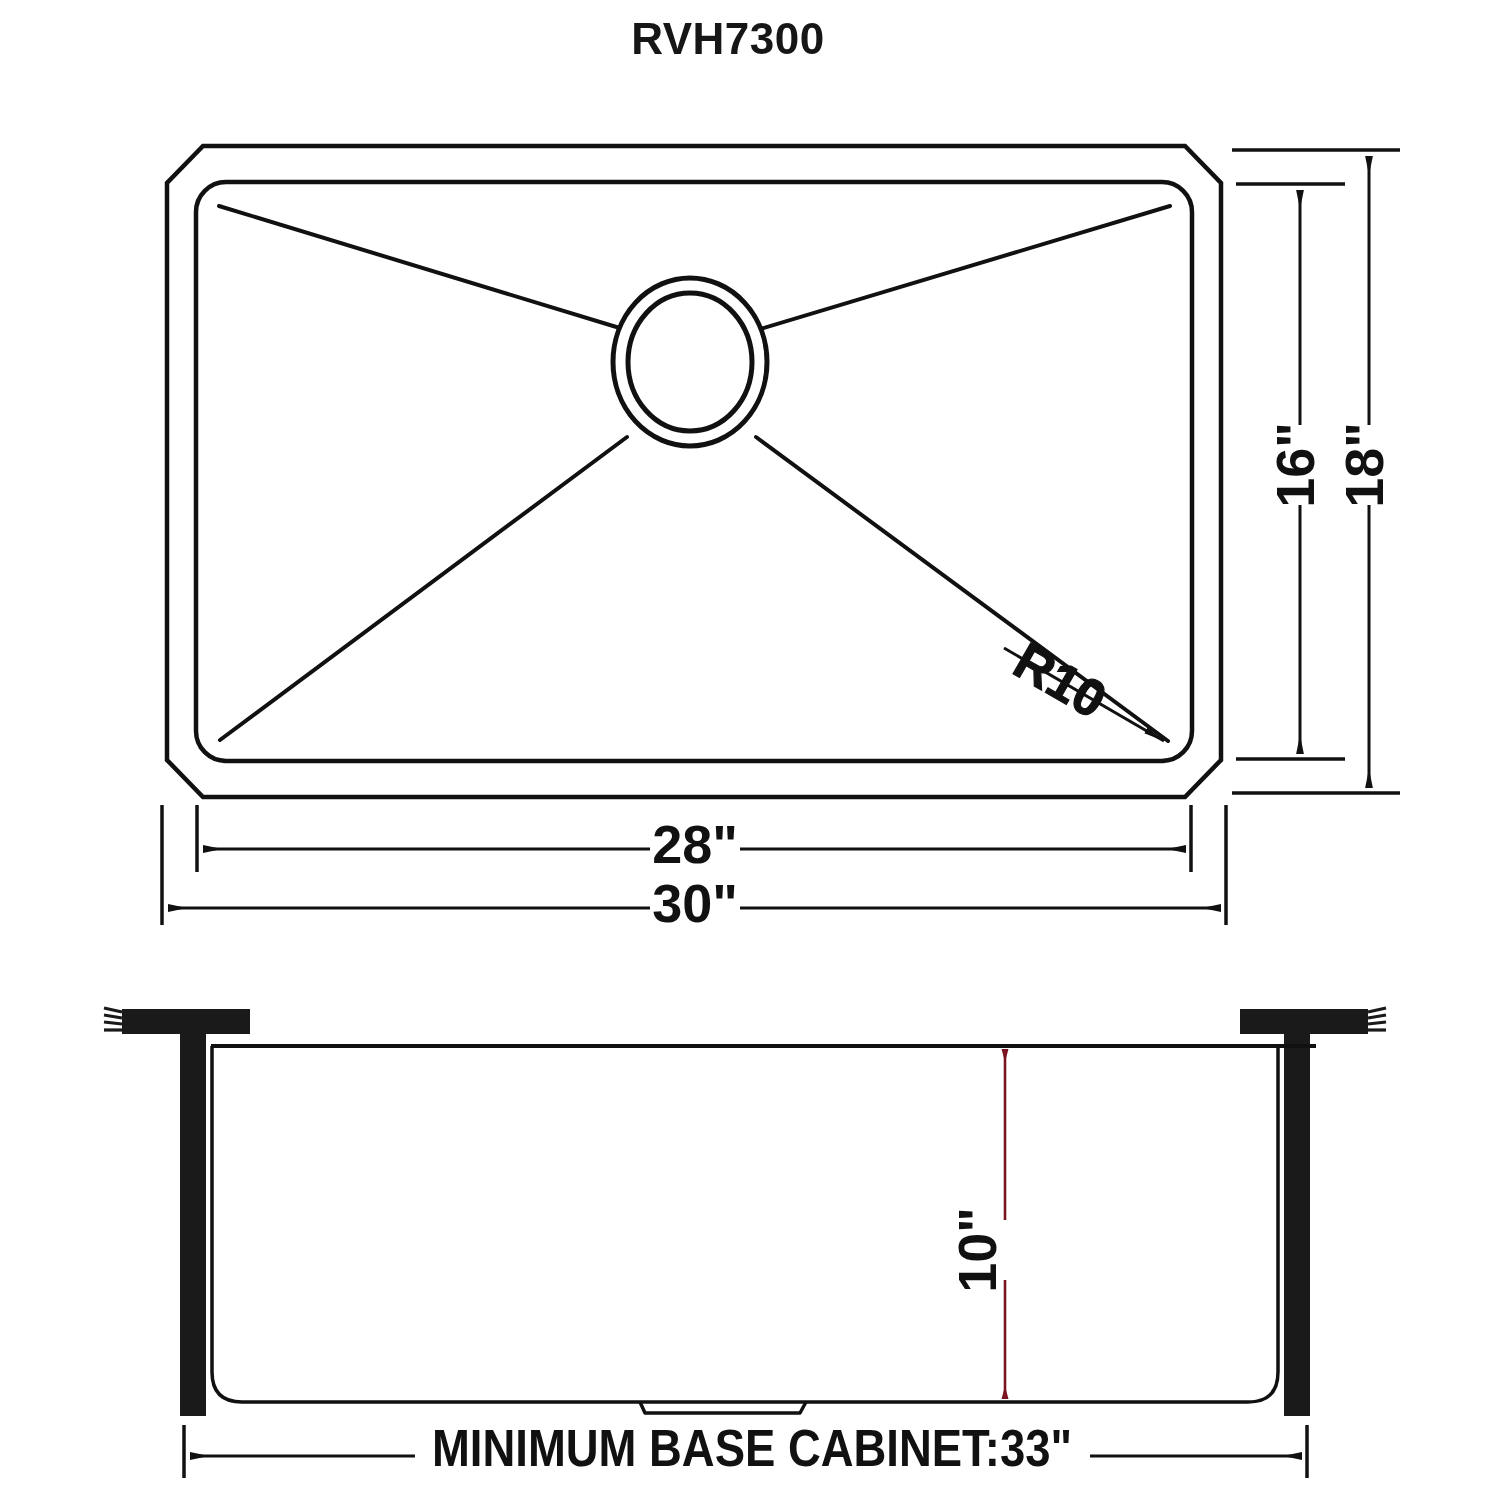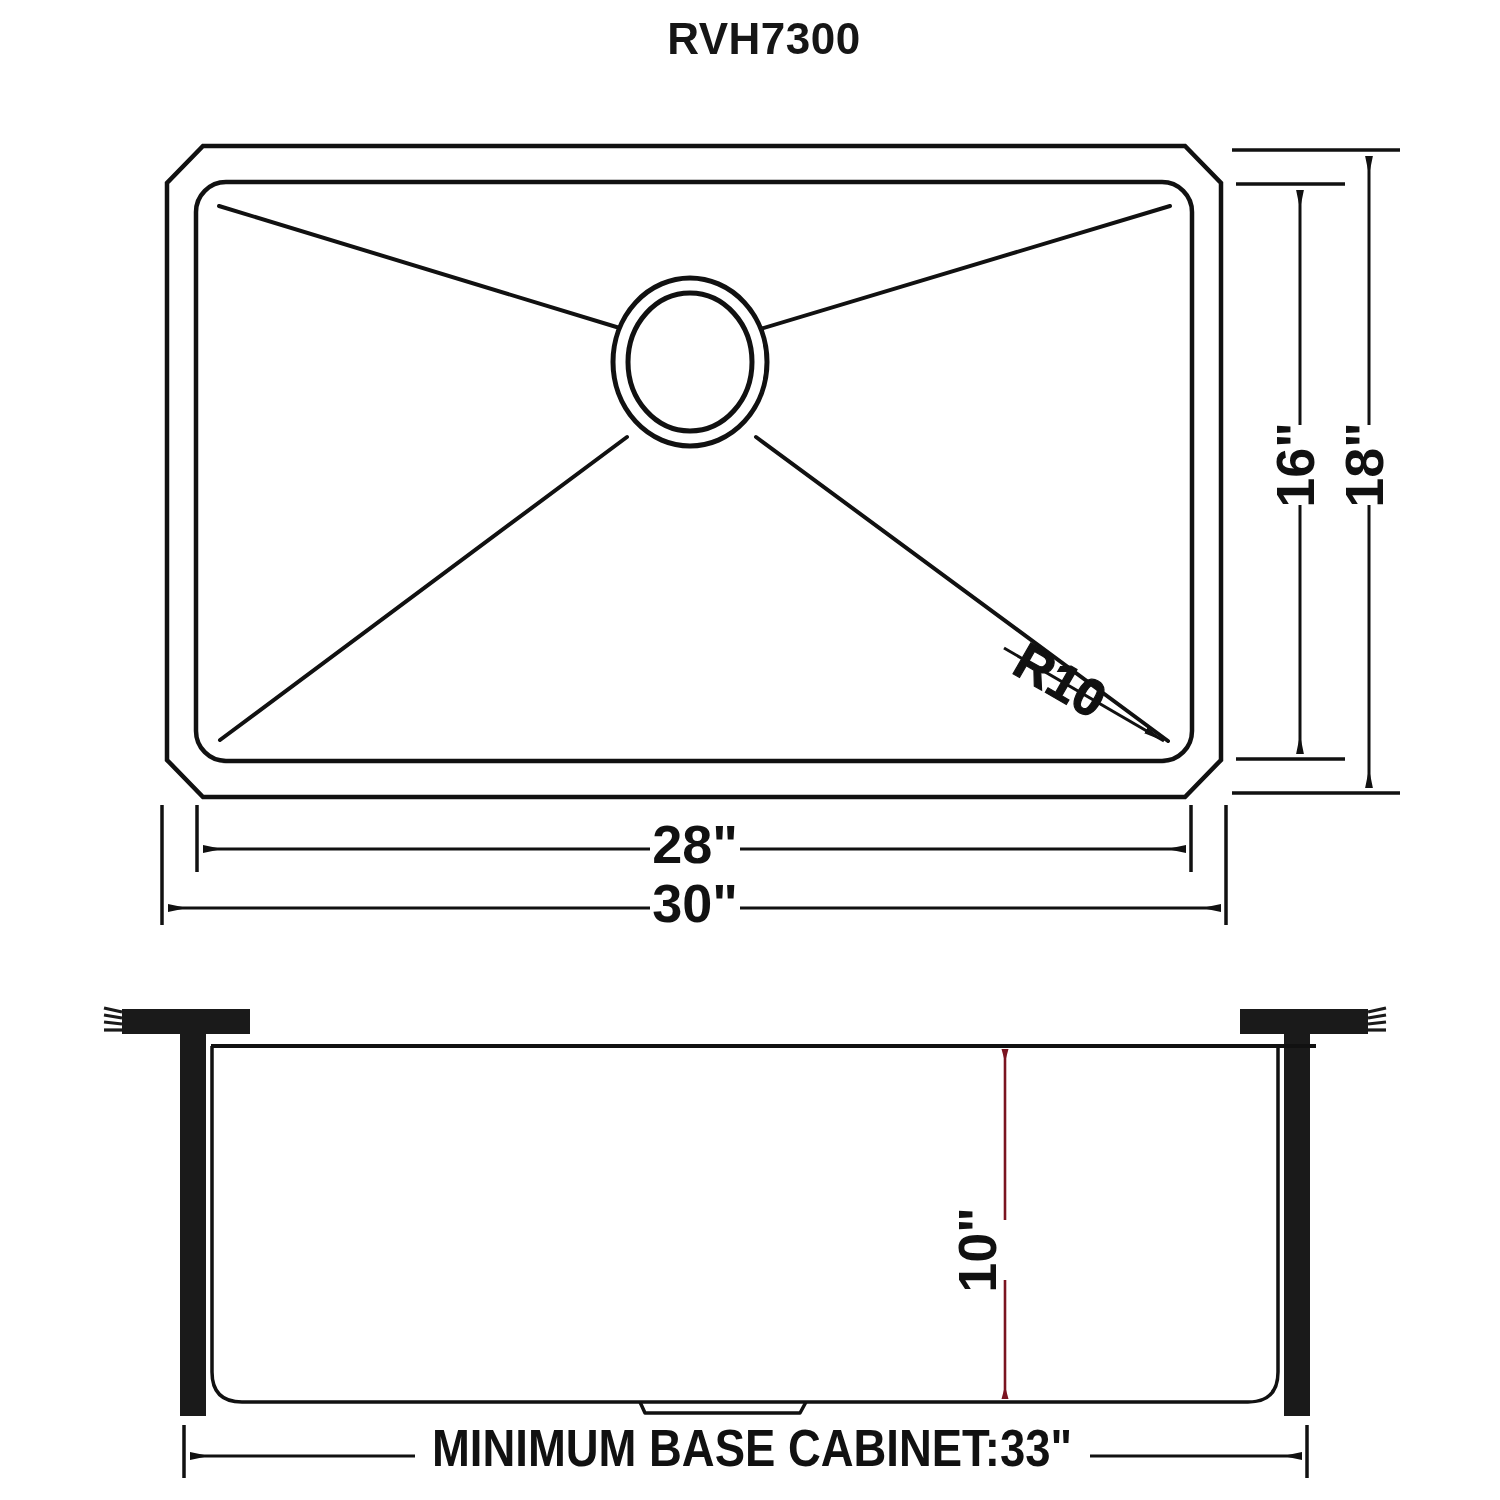--- a/index.html
+++ b/index.html
@@ -25,21 +25,20 @@
     left: 0;
     top: 14px;
     width: 1456px;
     text-align: center;
     font-family: "Liberation Sans", sans-serif;
     font-size: 44px;
     font-weight: bold;
     color: #161616;
     letter-spacing: 0.5px;
     user-select: none;
-    padding-left: 36px;
   }
   svg { display: block; }
   .dimtext {
     font-family: "Liberation Sans", sans-serif;
     font-weight: bold;
     fill: #111111;
   }
 </style>
 </head>
 <body>

